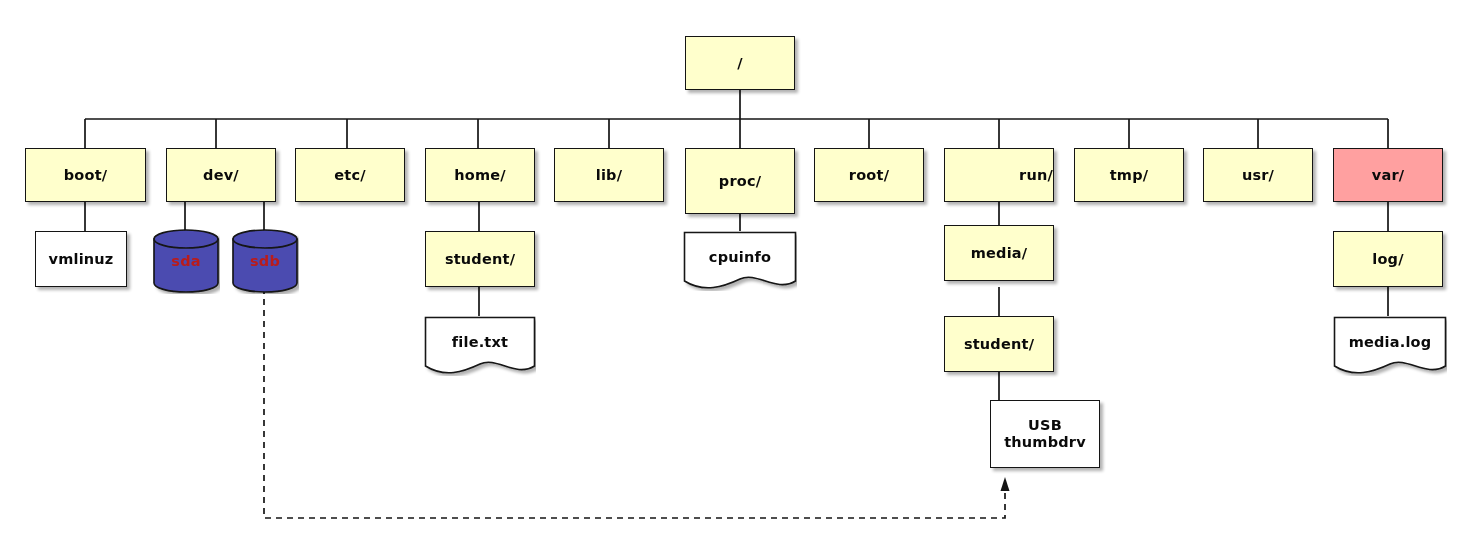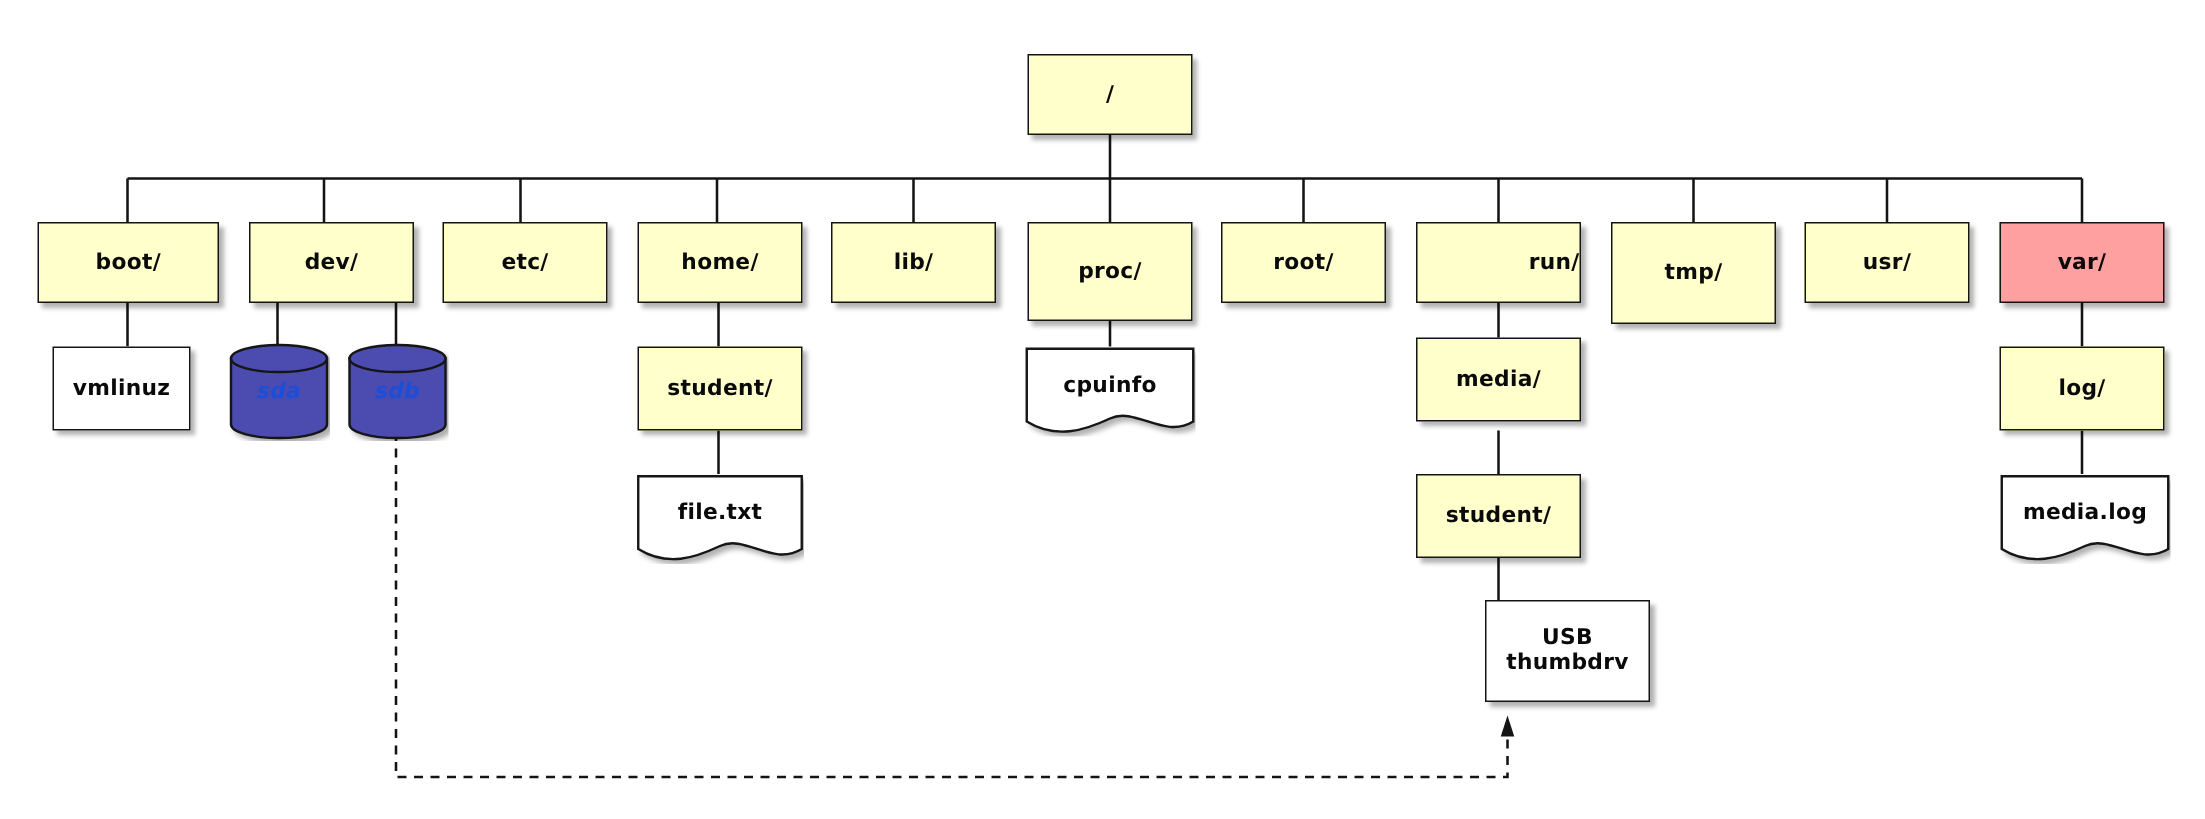--- a/index.html
+++ b/index.html
@@ -45,21 +45,21 @@
     border:1.6px solid #141414;
     box-shadow:3px 3px 3px rgba(0,0,0,.30);
   }
 
   
   .doc{background:transparent;border:0;box-shadow:none;justify-content:center;}
   .doc .doc-svg{position:absolute;left:0;top:0;width:100%;height:100%;}
   .doc .doc-label{position:relative;z-index:2;width:100%;margin-top:-8px;}
 
   
-  .cyl{background:transparent;border:0;box-shadow:none;color:#1d4ed8;font-style:italic;}
+  .cyl{background:transparent;border:0;box-shadow:none;color:#b91c1c;}
   .cyl .cyl-svg{position:absolute;left:0;top:0;width:100%;height:100%;}
   .cyl .cyl-label{position:relative;z-index:2;width:100%;font-size:14.5px;}
 </style>
 </head>
 <body>
 
 <div id="stage">
 
   <svg id="wires" viewBox="0 0 1470 546">
     <g stroke="#141414" stroke-width="1.7" fill="none">
@@ -125,21 +125,21 @@
   </div>
   <div class="node folder" style="left:685px;top:148px;width:110px;height:66px;">
     <span>proc/</span>
   </div>
   <div class="node folder" style="left:814px;top:148px;width:110px;height:54px;">
     <span>root/</span>
   </div>
   <div class="node folder" style="left:944px;top:148px;width:110px;height:54px;justify-content:flex-end;">
     <span>run/</span>
   </div>
-  <div class="node folder" style="left:1074px;top:148px;width:110px;height:68px;">
+  <div class="node folder" style="left:1074px;top:148px;width:110px;height:54px;">
     <span>tmp/</span>
   </div>
   <div class="node folder" style="left:1203px;top:148px;width:110px;height:54px;">
     <span>usr/</span>
   </div>
   <div class="node folder hi" style="left:1333px;top:148px;width:110px;height:54px;">
     <span>var/</span>
   </div>
 
   <div class="node filebox" style="left:35px;top:231px;width:92px;height:56px;">

